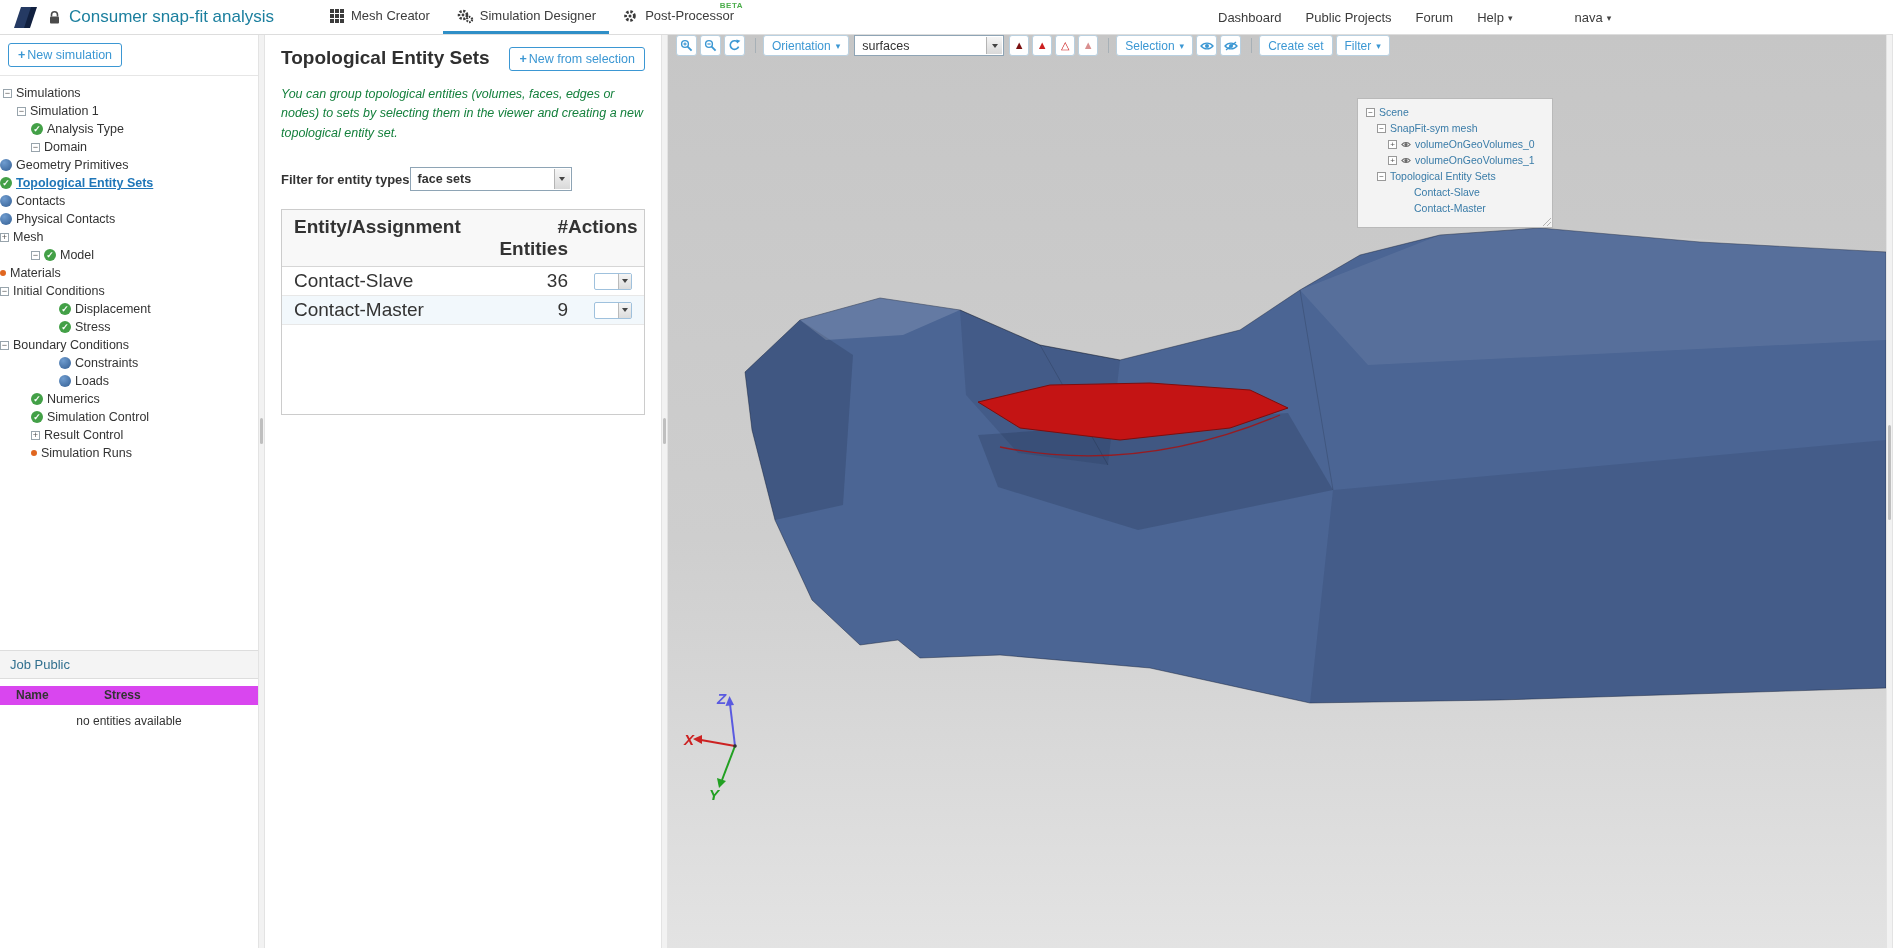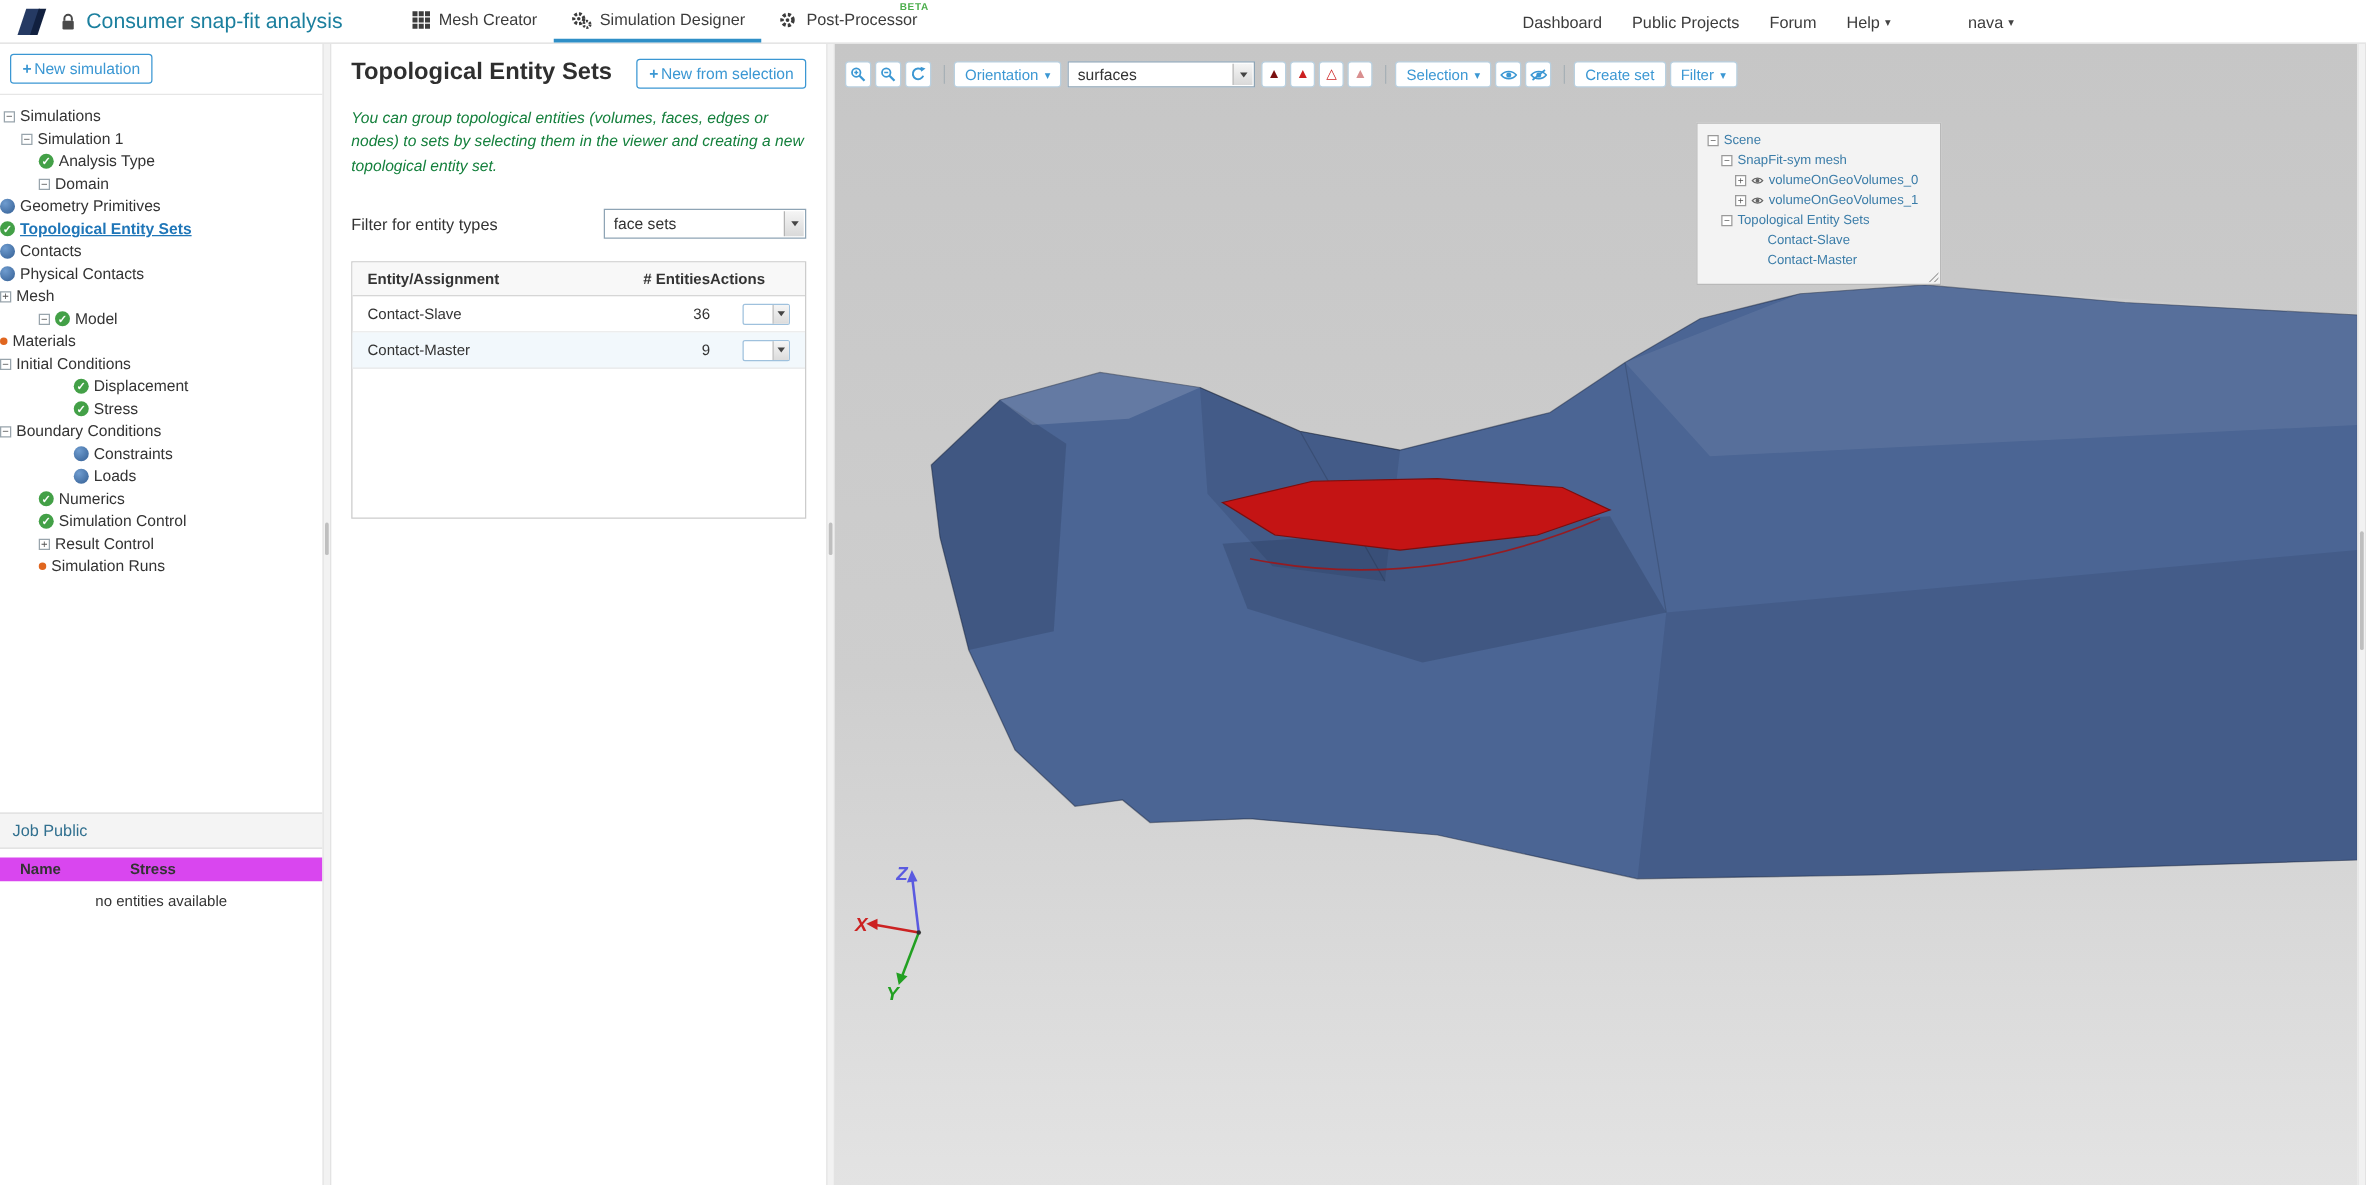--- a/index.html
+++ b/index.html
@@ -48,36 +48,36 @@
   .job-status { position:absolute; top:615px; left:0; right:0; }
   .jst { background:#f4f4f4; border-top:1px solid #ddd; border-bottom:1px solid #ddd; color:#31708f; font-size:13px; padding:6px 10px; margin-bottom:7px; }
   .jsh { display:flex; background:#d946ef; font-weight:bold; font-size:12px; padding:2px 0 3px; }
   .jsh .n { width:104px; padding-left:16px; }
   .jse { text-align:center; font-size:12px; padding-top:9px; color:#333; }
 
   
   .p-head { display:flex; justify-content:space-between; align-items:flex-start; padding:12px 16px 0; }
   .p-title { font-size:19px; font-weight:600; color:#2f2f2f; }
   .p-desc { font-style:italic; font-size:12.5px; line-height:1.55; margin:14px 16px 0; max-width:374px; color:#15803d; }
-  .p-filter { display:flex; justify-content:space-between; align-items:center; margin:24px 16px 0; font-size:13px; }
+  .p-filter { display:flex; align-items:center; margin:24px 16px 0; font-size:13px;font-weight:bold; }
   .wsel { border:1px solid #8ea4b5; background:#fff; display:flex; align-items:center; font-size:12.5px; color:#333; padding-left:7px; position:relative; cursor:pointer; }
   .wsel.f { width:162px; height:24px; }
   .wbtn { position:absolute; right:1px; top:1px; bottom:1px; width:16px; background:linear-gradient(#f5f5f5,#d9d9d9); border-left:1px solid #b4b4b4; display:flex; align-items:center; justify-content:center; cursor:pointer; }
   .dcrt { width:0; height:0; border-left:3.5px solid transparent; border-right:3.5px solid transparent; border-top:4.5px solid #444; }
-  .p-table { margin:18px 16px 0; border:1px solid #ccc; height:206px; font-size:12px; }
+  .p-table { margin:18px 16px 0; border:1px solid #ccc; height:206px; font-size:19px; }
   .thead { display:flex; background:#f8f8f8; border-bottom:1px solid #d6d6d6; font-weight:bold; padding:6px 12px; }
   .trow { display:flex; align-items:center; padding:5px 12px; border-bottom:1px solid #e8e8e8; height:29px; cursor:pointer; }
   .trow.alt { background:#f2f8fc; }
   .c-name { flex:1; } .c-count { width:80px; text-align:right; } .c-act { width:64px; display:flex; justify-content:flex-end; }
   .thead .c-act { display:block; text-align:left; }
   .mini-select { width:38px; height:17px; border:1px solid #9fc1dd; border-radius:2px; background:#fff; display:flex; align-items:center; position:relative; cursor:pointer; }
   .ms-btn { margin-left:auto; width:13px; height:100%; background:linear-gradient(#f5f5f5,#dcdcdc); border-left:1px solid #bbb; display:flex; align-items:center; justify-content:center; }
 
   
-  .vtoolbar { position:absolute; top:14px; left:8px; display:flex; align-items:center; z-index:6; }
+  .vtoolbar { position:absolute; top:0; left:8px; display:flex; align-items:center; z-index:6; }
   .tb { height:21px; background:#fff; border:1px solid #b9d0e0; border-radius:3px; color:#3b97d3; font-size:12px; display:inline-flex; align-items:center; padding:0 8px; margin-right:3px; cursor:pointer; font-family:inherit; }
   .tb.icon { width:21px; padding:0; justify-content:center; }
   .tb .crt { font-size:9px; margin-left:5px; }
   .tb.tri { width:20px; padding:0; justify-content:center; font-size:11px; line-height:1; }
   .tri-dark { color:#7a1010; } .tri-red { color:#cc2020; } .tri-light { color:#d98f8f; }
   .vsep { width:1px; height:15px; background:#97a4ad; margin:0 7px; opacity:.65; }
   .wsel.t { width:150px; height:21px; margin:0 5px 0 2px; }
 
   
   .scene-panel { position:absolute; top:63px; right:333px; width:196px; min-height:130px; background:rgba(255,255,255,.78); border:1px solid #b9b9b9; padding:5px 6px 10px; font-size:10.5px; color:#3a7ca8; z-index:5; }

